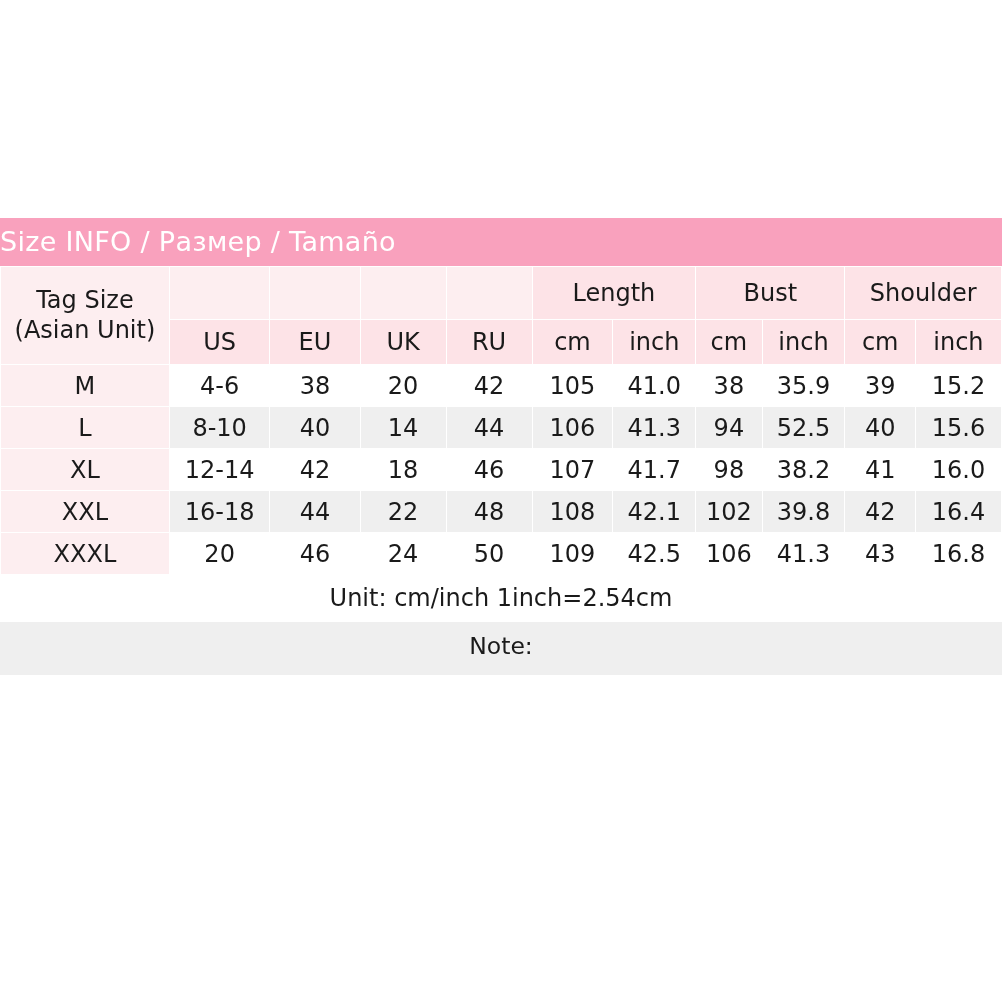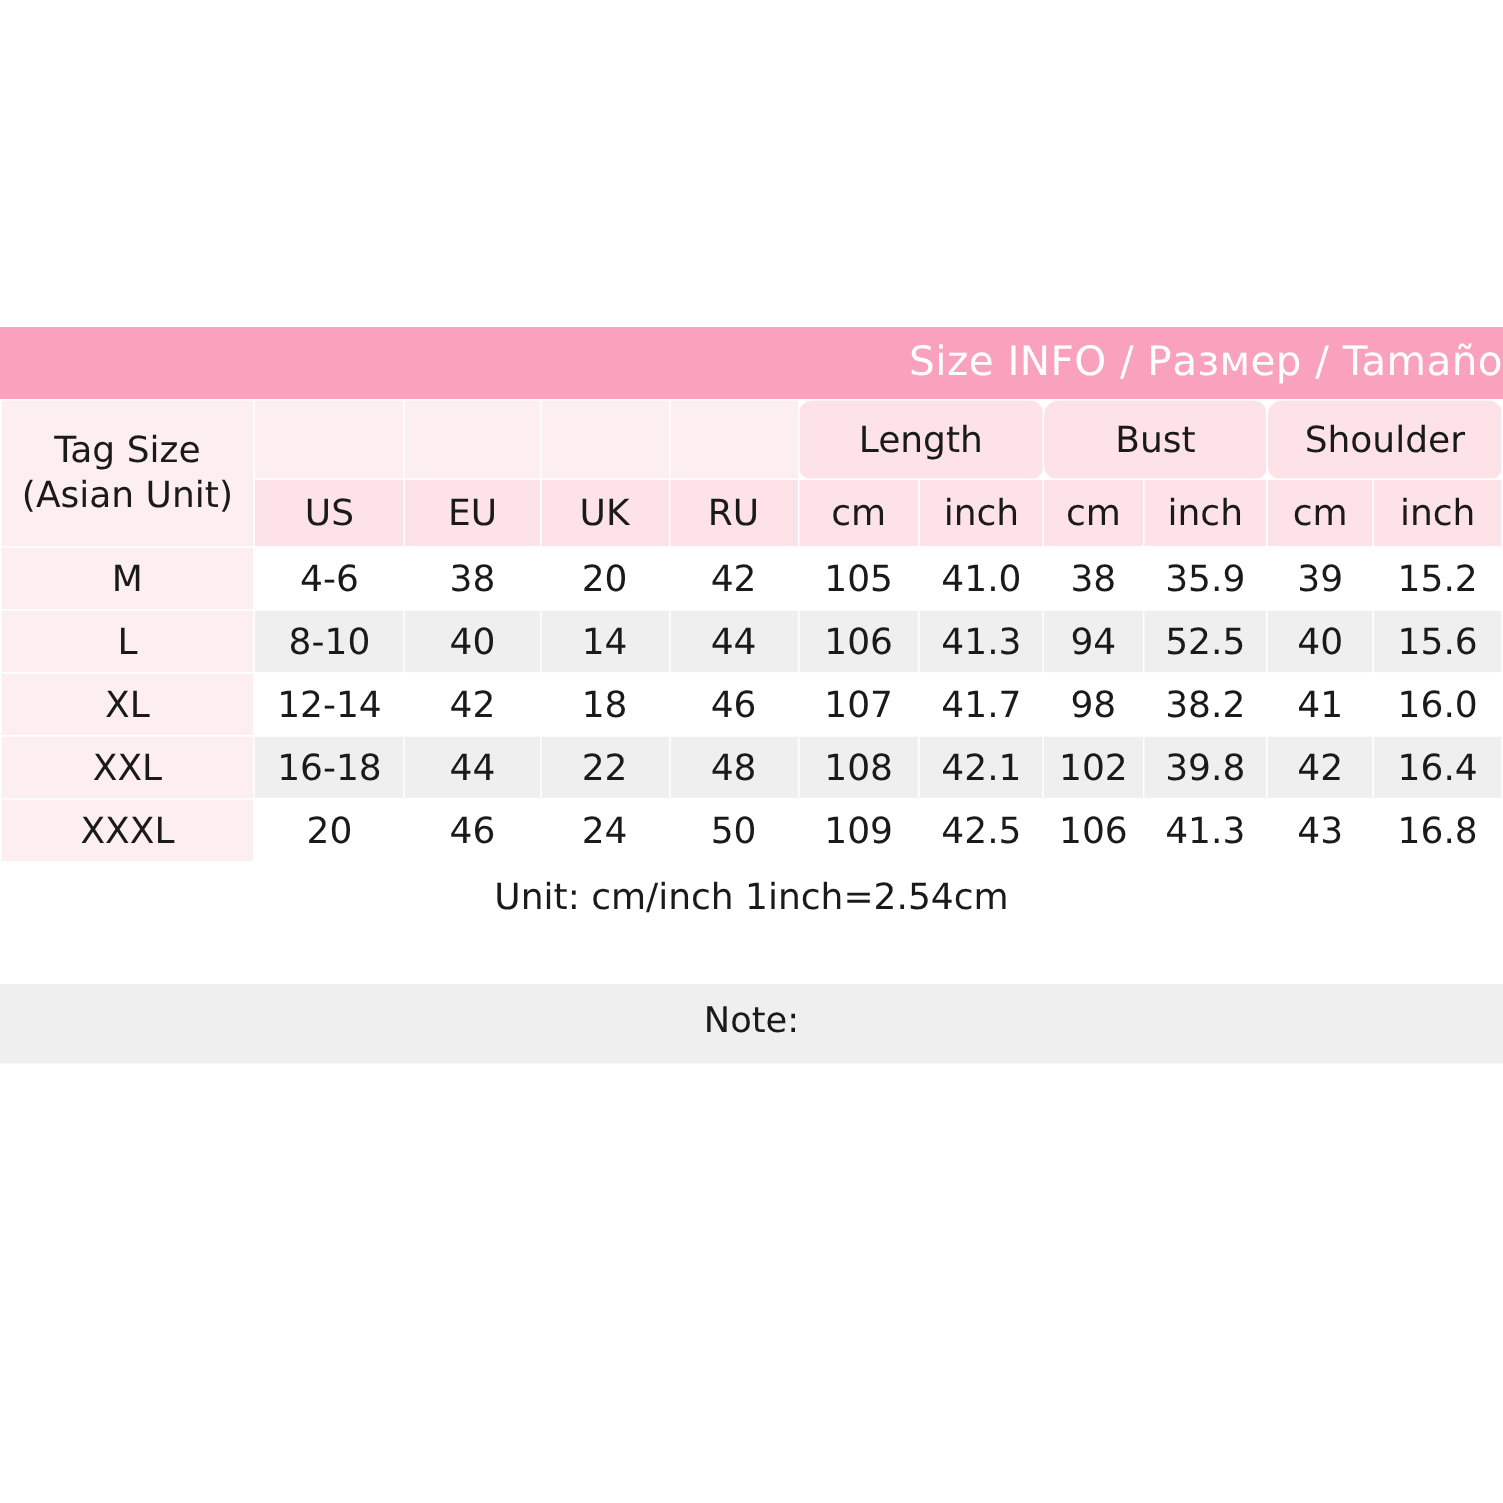--- a/index.html
+++ b/index.html
@@ -18,21 +18,21 @@
   }
   .chart-wrap {
     position: absolute;
     left: 0;
     top: 218px;
     width: 1002px;
   }
   .title-bar {
     background: #f9a1bd;
     color: #ffffff;
-    text-align: right;
+    text-align: left;
     font-size: 27px;
     line-height: 48px;
     height: 48px;
     letter-spacing: 0.3px;
     font-weight: 400;
   }
   table.size-table {
     border-collapse: collapse;
     width: 1002px;
     table-layout: fixed;
@@ -50,21 +50,20 @@
     font-weight: bold;
     font-size: 25px;
     line-height: 1.22;
     vertical-align: middle;
   }
   .group-head {
     background: #fde3e7;
     font-weight: bold;
     font-size: 25px;
     height: 52px;
-    border-radius: 10px;
   }
   .empty-top {
     background: #fdeef0;
   }
   .sub-head {
     background: #fde3e7;
     font-weight: bold;
     font-size: 24px;
     height: 44px;
   }
@@ -89,21 +88,20 @@
     height: 46px;
     text-align: center;
   }
   .note-block {
     background: #efefef;
     padding: 8px 6px 12px 6px;
     text-align: center;
     font-size: 23.5px;
     line-height: 1.42;
     color: #1a1a1a;
-    margin-top: 34px;
   }
   .note-label {
     display: block;
     font-size: 23.5px;
   }
   .note-text {
     display: block;
   }
 </style>
 </head>

